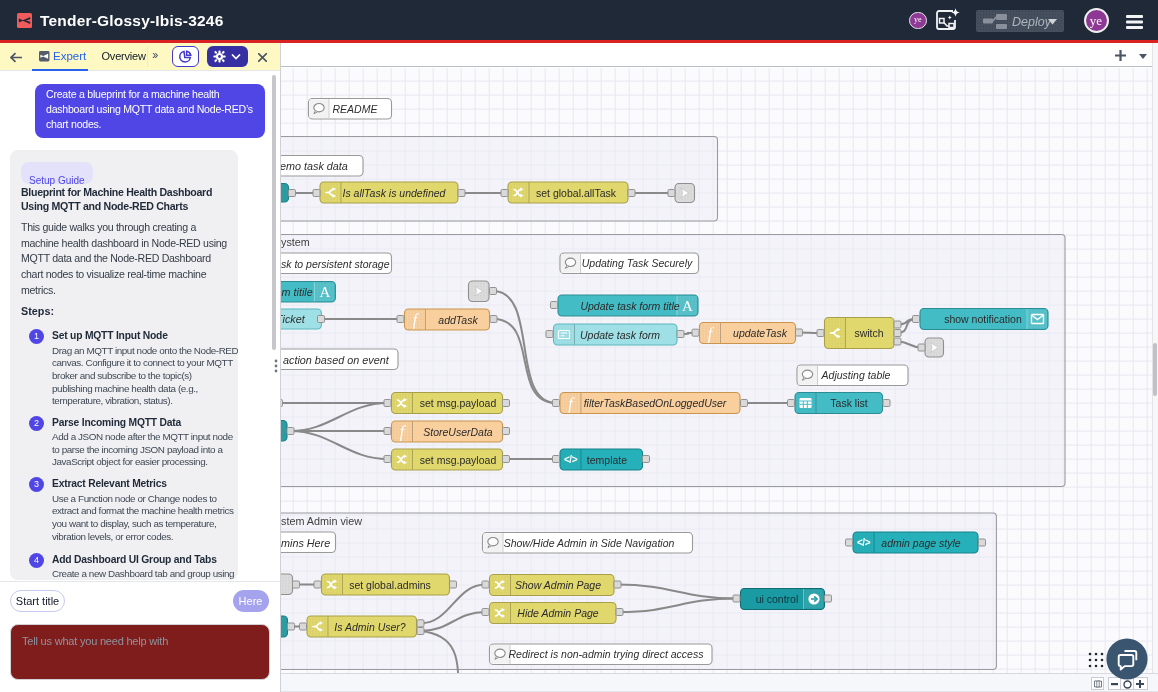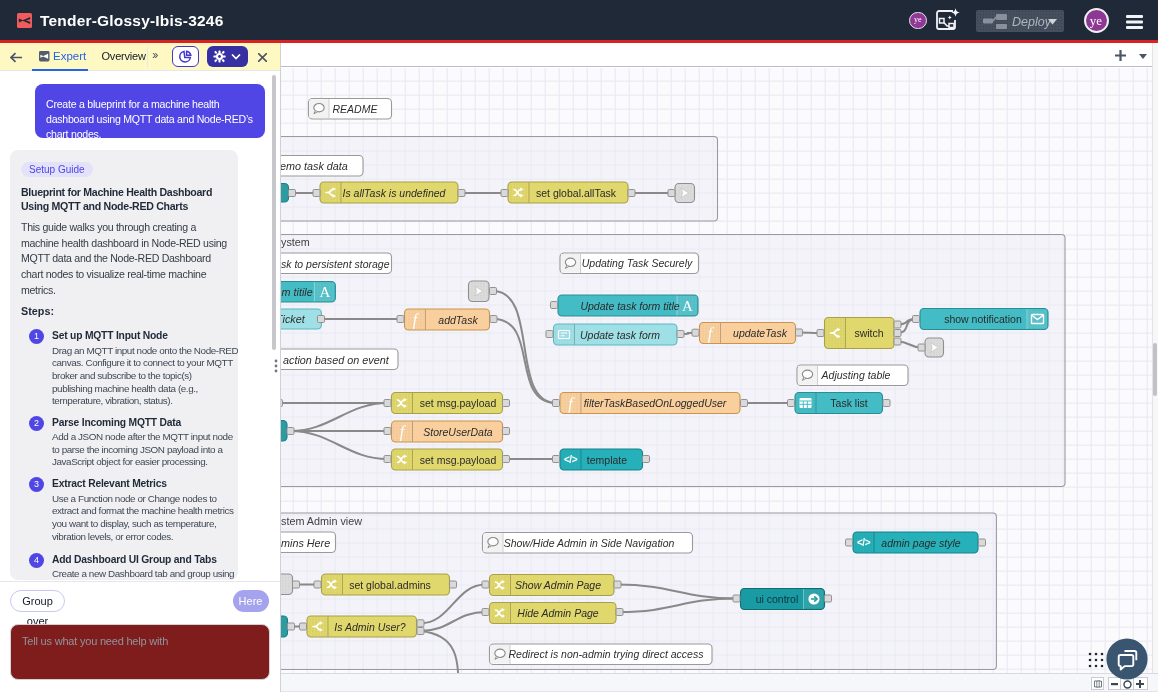--- a/index.html
+++ b/index.html
@@ -469,43 +469,43 @@
       <svg class="abs" style="left:24px;top:8px" width="10" height="6" viewBox="0 0 10 6">
           <path d="M1,0.5 L5,4.5 L9,0.5" fill="none" stroke="#fff" stroke-width="1.7"></path>
         </svg>
     </div>
     <div class="abs" style="left:31.5px;top:25.5px;width:56.5px;height:2.5px;background:#2563eb;"></div>
       <svg class="abs" style="left:257.5px;top:9.5px" width="9" height="9">
         <path d="M0,0 L9,9 M9,0 L0,9" stroke="#4b5563" stroke-width="1.6"></path>
       </svg>
   </div>
 
-  <div class="abs" style="left:35px;top:41px;width:230px;height:54px;border-radius:8px;background:#4f46e5;color:#fff;font-size:10.6px;letter-spacing:-0.25px;line-height:15px;padding:13px 11px;white-space:nowrap;">Create a blueprint for a machine health<br>dashboard using MQTT data and Node-RED’s<br>chart nodes.</div>
+  <div class="abs" style="left:35px;top:41px;width:230px;height:54px;border-radius:8px;background:#4f46e5;color:#fff;font-size:10.6px;letter-spacing:-0.25px;line-height:15px;padding:3px 11px;white-space:nowrap;">Create a blueprint for a machine health<br>dashboard using MQTT data and Node-RED’s<br>chart nodes.</div>
 
   <div class="abs" style="left:10px;top:107px;width:228px;height:430px;border-radius:8px;background:#f0f0f3;overflow:hidden;">
-    <div class="abs" style="left:11px;top:12px;height:15px;border-radius:8px;background:#e3e2fa;color:#4f46e5;font-size:10px;line-height:15px;padding:0 8px;">Setup Guide</div>
+    <div class="abs" style="left:11px;top:12px;height:15px;border-radius:8px;background:#e3e2fa;color:#4f46e5;font-size:10px;line-height:15px;padding:11px 8px;">Setup Guide</div>
     <div class="abs" style="left:11px;top:36px;width:208px;font-size:10.6px;letter-spacing:-0.3px;font-weight:bold;color:#1f2937;line-height:13.5px;white-space:nowrap;">Blueprint for Machine Health Dashboard<br>Using MQTT and Node-RED Charts</div>
     <div class="abs" style="left:11px;top:70px;width:212px;font-size:10.6px;letter-spacing:-0.3px;color:#343c46;line-height:15.7px;white-space:nowrap;">This guide walks you through creating a<br>machine health dashboard in Node-RED using<br>MQTT data and the Node-RED Dashboard<br>chart nodes to visualize real-time machine<br>metrics.</div>
     <div class="abs" style="left:11px;top:155px;font-size:10.8px;font-weight:bold;color:#1f2937;">Steps:</div>
 
     <div class="abs" style="left:19px;top:179px;width:15px;height:15px;border-radius:50%;background:#4f46e5;color:#fff;font-size:9px;text-align:center;line-height:15px;">1</div>
     <div class="abs" style="left:42px;top:180px;width:196px;font-size:10.3px;letter-spacing:-0.2px;font-weight:bold;color:#1f2937;">Set up MQTT Input Node</div>
     <div class="abs" style="left:42px;top:194.5px;width:196px;font-size:9.9px;letter-spacing:-0.42px;color:#3f4854;line-height:12.7px;white-space:nowrap;">Drag an MQTT input node onto the Node-RED<br>canvas. Configure it to connect to your MQTT<br>broker and subscribe to the topic(s)<br>publishing machine health data (e.g.,<br>temperature, vibration, status).</div>
     <div class="abs" style="left:19px;top:265.5px;width:15px;height:15px;border-radius:50%;background:#4f46e5;color:#fff;font-size:9px;text-align:center;line-height:15px;">2</div>
     <div class="abs" style="left:42px;top:266.5px;width:196px;font-size:10.3px;letter-spacing:-0.2px;font-weight:bold;color:#1f2937;">Parse Incoming MQTT Data</div>
     <div class="abs" style="left:42px;top:281px;width:196px;font-size:9.9px;letter-spacing:-0.42px;color:#3f4854;line-height:12.7px;white-space:nowrap;">Add a JSON node after the MQTT input node<br>to parse the incoming JSON payload into a<br>JavaScript object for easier processing.</div>
     <div class="abs" style="left:19px;top:327px;width:15px;height:15px;border-radius:50%;background:#4f46e5;color:#fff;font-size:9px;text-align:center;line-height:15px;">3</div>
     <div class="abs" style="left:42px;top:328px;width:196px;font-size:10.3px;letter-spacing:-0.2px;font-weight:bold;color:#1f2937;">Extract Relevant Metrics</div>
     <div class="abs" style="left:42px;top:342.5px;width:200px;font-size:9.9px;letter-spacing:-0.42px;color:#3f4854;line-height:12.7px;white-space:nowrap;">Use a Function node or Change nodes to<br>extract and format the machine health metrics<br>you want to display, such as temperature,<br>vibration levels, or error codes.</div>
     <div class="abs" style="left:19px;top:402.5px;width:15px;height:15px;border-radius:50%;background:#4f46e5;color:#fff;font-size:9px;text-align:center;line-height:15px;">4</div>
     <div class="abs" style="left:42px;top:403.5px;width:196px;font-size:10.3px;letter-spacing:-0.2px;font-weight:bold;color:#1f2937;">Add Dashboard UI Group and Tabs</div>
     <div class="abs" style="left:42px;top:418px;width:200px;font-size:9.9px;letter-spacing:-0.42px;color:#3f4854;line-height:12.7px;">Create a new Dashboard tab and group using</div>
   </div>
   <div class="abs" style="left:0;top:537.5px;width:280px;height:1px;background:#e5e7eb;"></div>
-  <div class="abs" style="left:10px;top:546.5px;width:55px;height:22px;border:1px solid #c7c9f2;border-radius:11px;background:#fff;color:#111827;font-size:11px;text-align:center;line-height:20px;">Group over</div>
+  <div class="abs" style="left:10px;top:546.5px;width:55px;height:22px;border:1px solid #c7c9f2;border-radius:11px;background:#fff;color:#111827;font-size:11px;text-align:center;line-height:20px;">Start title</div>
   <div class="abs" style="left:232.5px;top:546.5px;width:36px;height:22px;border-radius:11px;background:#a5a2ee;color:#fff;font-size:11px;font-weight:500;text-align:center;line-height:22px;">Here</div>
   <div class="abs" style="left:10px;top:581px;width:260px;height:56px;border:1px solid #d1d1d6;border-radius:8px;background:#7f1d1d;color:#8f959e;font-size:11px;letter-spacing:-0.2px;padding:10px 11px;">Tell us what you need help with</div>
 
   <div class="abs" style="left:271.5px;top:32px;width:4.5px;height:275px;background:#c6c6cb;border-radius:2px;"></div>
   <svg class="abs" style="left:274px;top:316px" width="4" height="14">
       <g fill="#6f7680">
         <circle cx="2" cy="2" r="1.4"></circle>
         <circle cx="2" cy="7" r="1.4"></circle>
         <circle cx="2" cy="12" r="1.4"></circle>
       </g>

